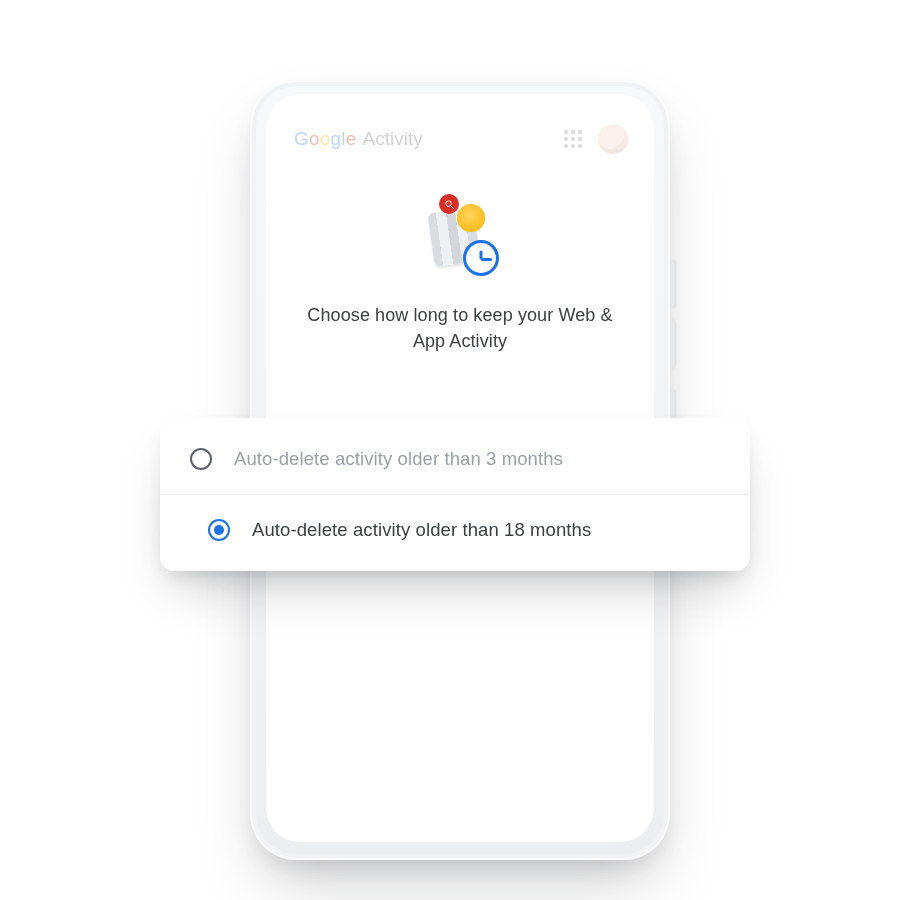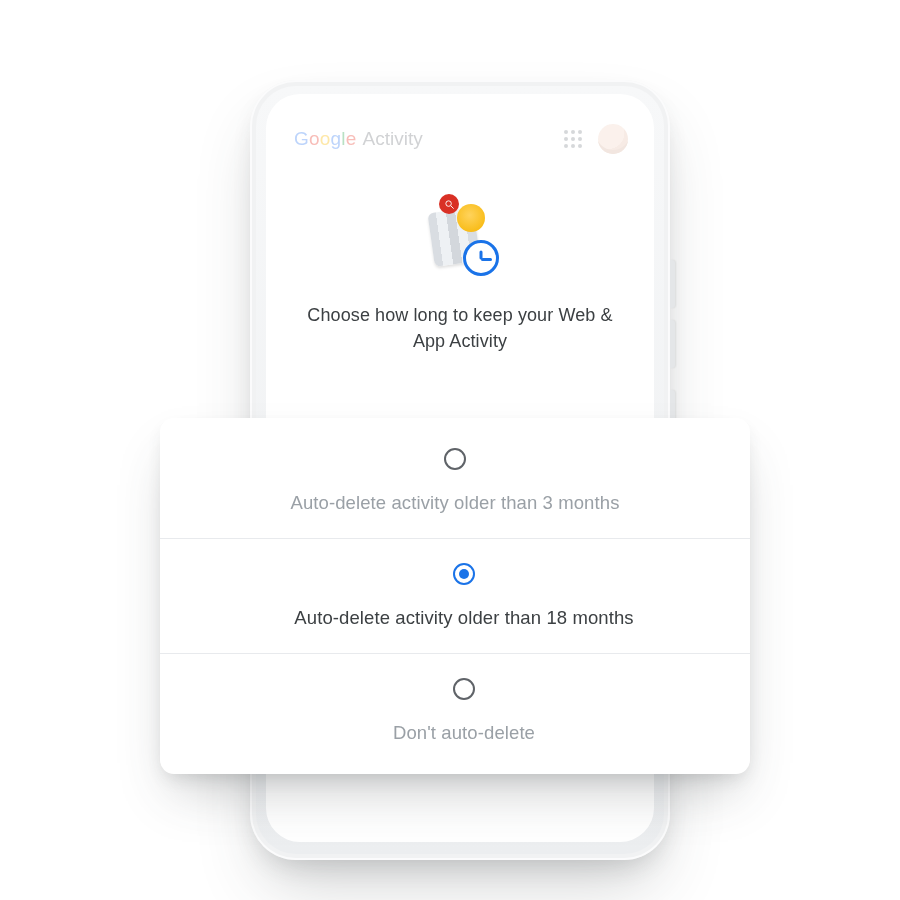--- a/index.html
+++ b/index.html
@@ -101,21 +101,20 @@
     border-radius:14px;
     box-shadow:
       0 28px 50px -14px rgba(60,64,67,.28),
       0 8px 18px -6px rgba(60,64,67,.18);
     padding:6px 0;
   }
   .opt{
     display:flex;align-items:center;gap:22px;
     padding:24px 30px;
     cursor:pointer;
-    flex-direction:column;
   }
   .opt + .opt{border-top:1px solid var(--divider);padding-left:48px;}
   .radio{
     flex:0 0 auto;width:22px;height:22px;border-radius:50%;
     border:2.4px solid var(--radio-ring);
     box-sizing:border-box;position:relative;background:#fff;
   }
   .opt.selected .radio{border-color:var(--blue);}
   .opt.selected .radio::after{
     content:"";position:absolute;inset:4px;border-radius:50%;background:var(--blue);
@@ -179,19 +178,15 @@
 
   <div class="card" id="opts">
       <div class="opt">
         <span class="radio"></span>
         <span class="lbl">Auto-delete activity older than 3 months</span>
       </div>
       <div class="opt selected">
         <span class="radio"></span>
         <span class="lbl">Auto-delete activity older than 18 months</span>
       </div>
-      <div class="opt">
-        <span class="radio"></span>
-        <span class="lbl">Don't auto-delete</span>
-      </div>
     </div>
 
 </div>
 
 </body></html>

